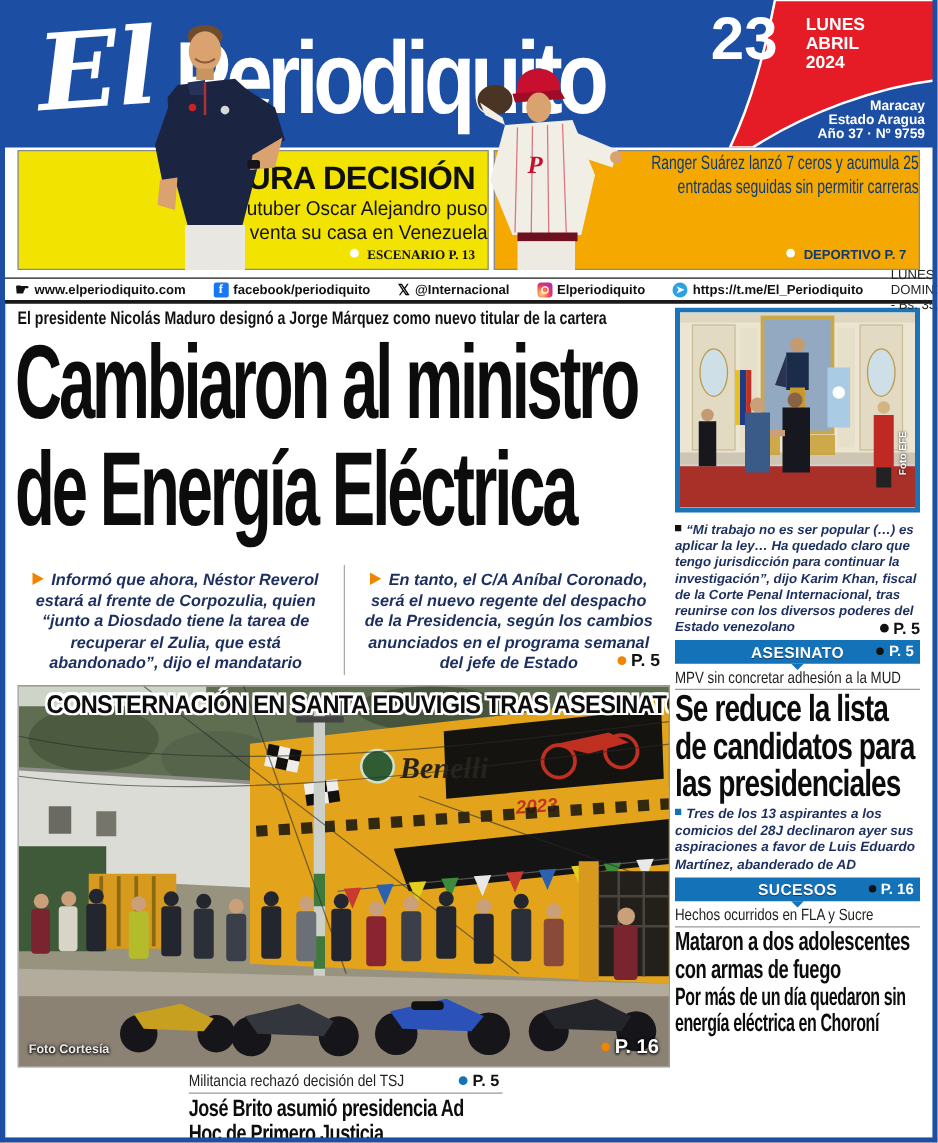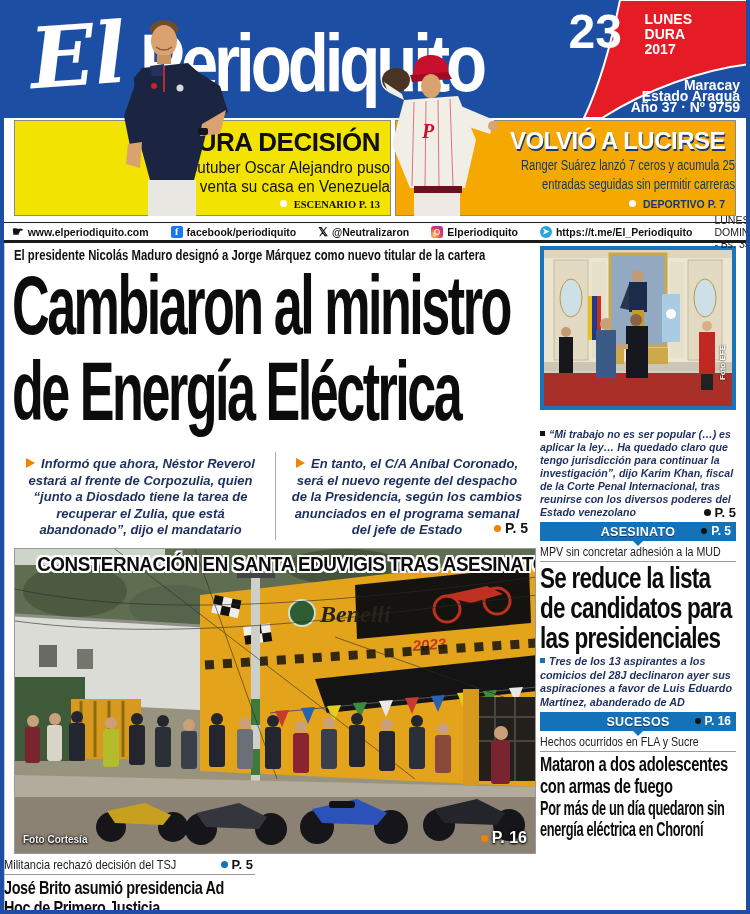--- a/index.html
+++ b/index.html
@@ -14,21 +14,21 @@
   .content-frame{position:absolute;left:4px;top:242px;width:741px;height:667px;border:1px solid #c9c9c9;z-index:0;}
   
   .masthead{position:absolute;left:0;top:0;width:750px;height:118px;background:#1c4ea4;z-index:1;}
   .logo-el{position:absolute;left:30px;top:6px;color:#fff;font-family:"DejaVu Serif",serif;
            font-style:italic;font-weight:bold;font-size:84px;transform:rotate(-4deg);z-index:3;}
   .logo-name{position:absolute;left:140px;top:16px;color:#fff;font-weight:900;font-size:82px;
              letter-spacing:-5px;transform:scaleX(.82);transform-origin:left top;white-space:nowrap;z-index:2;}
   .swoosh{position:absolute;right:0;top:0;width:200px;height:118px;z-index:4;}
   .date-day{position:absolute;right:128px;top:4px;color:#fff;font-weight:900;font-size:48px;z-index:5;}
   .date-lines{position:absolute;right:58px;top:12px;color:#fff;font-weight:900;font-size:14px;line-height:15px;z-index:5;}
-  .edition-block{position:absolute;right:10px;top:80px;color:#fff;font-weight:bold;font-size:14px;
+  .edition-block{position:absolute;right:10px;top:80px;color:#fff;font-weight:bold;font-size:11px;
                  line-height:11px;text-align:right;z-index:5;margin-left:40px;}
   .figure{z-index:6;}
   
   .teaser{position:absolute;top:120px;height:96px;box-sizing:border-box;border:1px solid #8a8a8a;z-index:5;}
   .teaser-left{left:14px;width:377px;background:#f2e400;}
   .teaser-right{left:395px;width:341px;background:#f4a800;}
   .tz-title{font-weight:900;font-size:26px;letter-spacing:-0.5px;text-align:right;padding:6px 10px 0 0;}
   .teaser-left .tz-title{color:#101010;}
   .teaser-right .tz-title{color:#fff;font-size:24px;text-shadow:1px 2px 0 #1b3a6b;}
   .tz-line{white-space:nowrap;text-align:right;font-size:16px;line-height:19px;}
@@ -74,38 +74,38 @@
          border:1px solid #999;box-sizing:border-box;}
   .overlay-title{position:absolute;left:0;top:3px;width:100%;text-align:center;z-index:3;}
   .overlay-title span{display:inline-block;font-weight:900;font-size:20.5px;letter-spacing:-0.5px;color:#0d0d0d;
         transform:scaleX(.92);white-space:nowrap;
         text-shadow:-2px -2px 0 #fff,2px -2px 0 #fff,-2px 2px 0 #fff,2px 2px 0 #fff,0 2px 0 #fff,0 -2px 0 #fff,2px 0 0 #fff,-2px 0 0 #fff;}
   .photo-credit{position:absolute;left:8px;bottom:8px;color:#eee;font-weight:bold;font-size:10px;z-index:3;
         text-shadow:0 1px 2px #000,0 0 3px #000;}
   .photo-page{position:absolute;right:8px;bottom:6px;color:#fff;font-weight:900;font-size:16px;z-index:3;
         text-shadow:0 1px 2px #000,0 0 3px #000;}
   
-  .bottom-row{position:absolute;left:4px;top:856px;width:522px;height:54px;display:flex;z-index:2;}
+  .bottom-row{position:absolute;left:20px;top:856px;width:522px;height:54px;display:flex;z-index:2;justify-content:center;}
   .b-col{width:50%;box-sizing:border-box;position:relative;padding-right:10px;}
   .b-col + .b-col{border-left:1px solid #aaa;padding-left:12px;}
   .bk-row{border-bottom:1px solid #999;padding:1px 0 2px;font-size:13px;color:#222;position:relative;}
   .bk-text{display:inline-block;transform:scaleX(.85);transform-origin:left center;white-space:nowrap;}
   .bk-page{position:absolute;right:2px;top:1px;font-size:13px;}
   .b-head{margin-top:3px;}
   .b-head .bh-line{font-weight:900;font-size:19px;line-height:20px;color:#0d0d0d;letter-spacing:-0.5px;
         white-space:nowrap;transform:scaleX(.76);transform-origin:left top;}
   
   .sidebar{position:absolute;left:540px;top:246px;width:196px;height:662px;z-index:2;overflow:hidden;}
   .sb-photo{position:relative;width:188px;height:156px;border:4px solid #1b74b8;box-sizing:content-box;}
   .sb-credit{position:absolute;right:5px;bottom:26px;color:#fff;font-weight:bold;font-size:8px;
         writing-mode:vertical-rl;transform:rotate(180deg);text-shadow:0 0 2px #000;z-index:2;}
   .cpi-head{margin-top:3px;}
   .cpi-head .ch-line{color:#1b74b8;font-weight:900;font-size:24px;line-height:23px;letter-spacing:-0.5px;
         white-space:nowrap;transform:scaleX(.85);transform-origin:left top;}
-  .sb-deck{margin-top:18px;font-style:italic;font-weight:bold;font-size:10.6px;line-height:13px;color:#1c2f5e;}
+  .sb-deck{margin-top:8px;font-style:italic;font-weight:bold;font-size:10.6px;line-height:13px;color:#1c2f5e;}
   .sq{display:inline-block;width:5px;height:5px;vertical-align:2px;margin-right:4px;}
   .sq-k{background:#111;} .sq-b{background:#1472b9;}
   .sb-deck .pageref{float:right;font-size:13px;}
   .secbar{position:relative;margin-top:3px;height:19px;background:#1472b9;display:flex;align-items:center;
           justify-content:center;}
   .secbar .lbl{color:#fff;font-weight:900;font-size:12.5px;letter-spacing:0.3px;text-shadow:0 1px 0 #0d3a66;}
   .secbar .pg{position:absolute;right:5px;top:2px;color:#fff;font-weight:900;font-size:12px;}
   .secbar .pg .blt{width:6px;height:6px;}
   .secbar::after{content:'';position:absolute;left:50%;bottom:-5px;margin-left:-5px;
           border:5px solid transparent;border-top-color:#1472b9;border-bottom:0;}
@@ -129,22 +129,22 @@
 
   <div class="masthead">
     <div class="logo-el">El</div>
     <div class="logo-name">Periodiquito</div>
     <svg class="swoosh" viewBox="0 0 200 118" preserveAspectRatio="none">
       <path d="M70 0 L200 0 L200 64 C150 70 96 90 52 118 L34 118 C52 80 62 40 70 0 Z" fill="#e51c25" stroke="#ffffff" stroke-width="2"></path>
     </svg>
     <div class="date-day">23</div>
     <div class="date-lines">
       <div>LUNES</div>
-      <div>DURA</div>
-      <div>2017</div>
+      <div>ABRIL</div>
+      <div>2024</div>
     </div>
     <div class="edition-block">
       <div>Maracay</div>
       <div>Estado Aragua</div>
       <div>Año 37 · Nº 9759</div>
     </div>
   </div>
 
   <svg class="abs figure" style="left:98px;top:14px;" width="156" height="202" viewBox="0 0 156 202">
     <ellipse cx="66" cy="15" rx="14" ry="9" fill="#6e4c2c"></ellipse>
@@ -187,42 +187,41 @@
     <div class="tz-title">DURA DECISIÓN</div>
     <div class="tz-line">Youtuber Oscar Alejandro puso</div>
     <div class="tz-line">en venta su casa en Venezuela</div>
     <div class="tz-foot">
       <span class="blt blt-w"></span>
       <span>ESCENARIO</span>
       <span>P. 13</span>
     </div>
   </div>
   <div class="teaser teaser-right">
-    <div class="tz-title">VOLVIÓ A LUCIRSE</div>
     <div class="tz-line">Ranger Suárez lanzó 7 ceros y acumula 25</div>
     <div class="tz-line">entradas seguidas sin permitir carreras</div>
     <div class="tz-foot">
       <span class="blt blt-w"></span>
       <span>DEPORTIVO</span>
       <span>P. 7</span>
     </div>
   </div>
 
   <div class="social">
     <span class="soc-item">
       <span class="ic ic-hand">☛</span>
       <span>www.elperiodiquito.com</span>
     </span>
     <span class="soc-item">
       <span class="ic ic-fb">f</span>
       <span>facebook/periodiquito</span>
     </span>
     <span class="soc-item">
       <span class="ic ic-x">𝕏</span>
-      <span>@Neutralizaron</span>
+      <span>@Internacional</span>
     </span>
     <span class="soc-item">
       <span class="ic ic-ig">
           <i></i>
         </span>
       <span>Elperiodiquito</span>
     </span>
     <span class="soc-item">
       <span class="ic ic-tg">➤</span>
       <span>https://t.me/El_Periodiquito</span>

